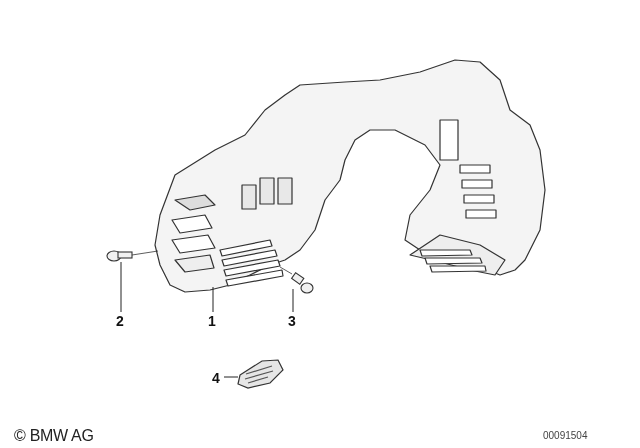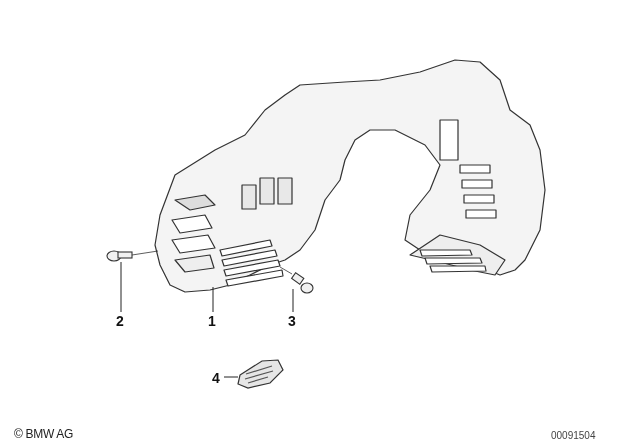--- a/index.html
+++ b/index.html
@@ -1,21 +1,21 @@
 <!DOCTYPE html>
 <html><head>
 <meta charset="utf-8">
 <style>
   html, body { margin: 0; padding: 0; background: #ffffff; }
   body { width: 640px; height: 448px; position: relative; overflow: hidden;
          font-family: "Liberation Sans", sans-serif; }
   .diagram { position: absolute; left: 0; top: 0; width: 640px; height: 448px; }
   .callout { position: absolute; font-weight: bold; font-size: 14px; color: #111; }
-  .copyright { position: absolute; left: 14px; top: 427px; font-size: 12px; color: #222; letter-spacing: -0.3px; }
-  .diagram-id { position: absolute; left: 543px; top: 430px; font-size: 10px; color: #444; margin-left: 8px; }
+  .copyright { position: absolute; left: 14px; top: 427px; font-size: 16px; color: #222; letter-spacing: -0.3px; }
+  .diagram-id { position: absolute; left: 543px; top: 430px; font-size: 10px; color: #444; }
 </style>
 </head>
 <body>
 
 <svg class="diagram" viewBox="0 0 640 448" xmlns="http://www.w3.org/2000/svg">
   <g fill="#f4f4f4" stroke="#333" stroke-width="1.2" stroke-linejoin="round">
 
     <path d="M160,215 L175,175 L215,150 L245,135 L265,110 L285,95 L300,85 L345,82 L380,80 L420,72 L455,60 L480,62 L500,80 L510,110 L530,125 L540,150 L545,190 L540,230 L525,260 L515,270 L500,275 L475,265 L420,250 L405,240 L410,215 L430,190 L440,165 L425,145 L395,130 L370,130 L355,140 L345,160 L340,180 L325,200 L315,230 L300,250 L285,260 L270,265 L250,275 L230,285 L210,290 L185,292 L170,285 L160,265 L155,245 Z"></path>
 
     <path d="M175,200 L205,195 L215,205 L190,210 Z" fill="#ddd"></path>

